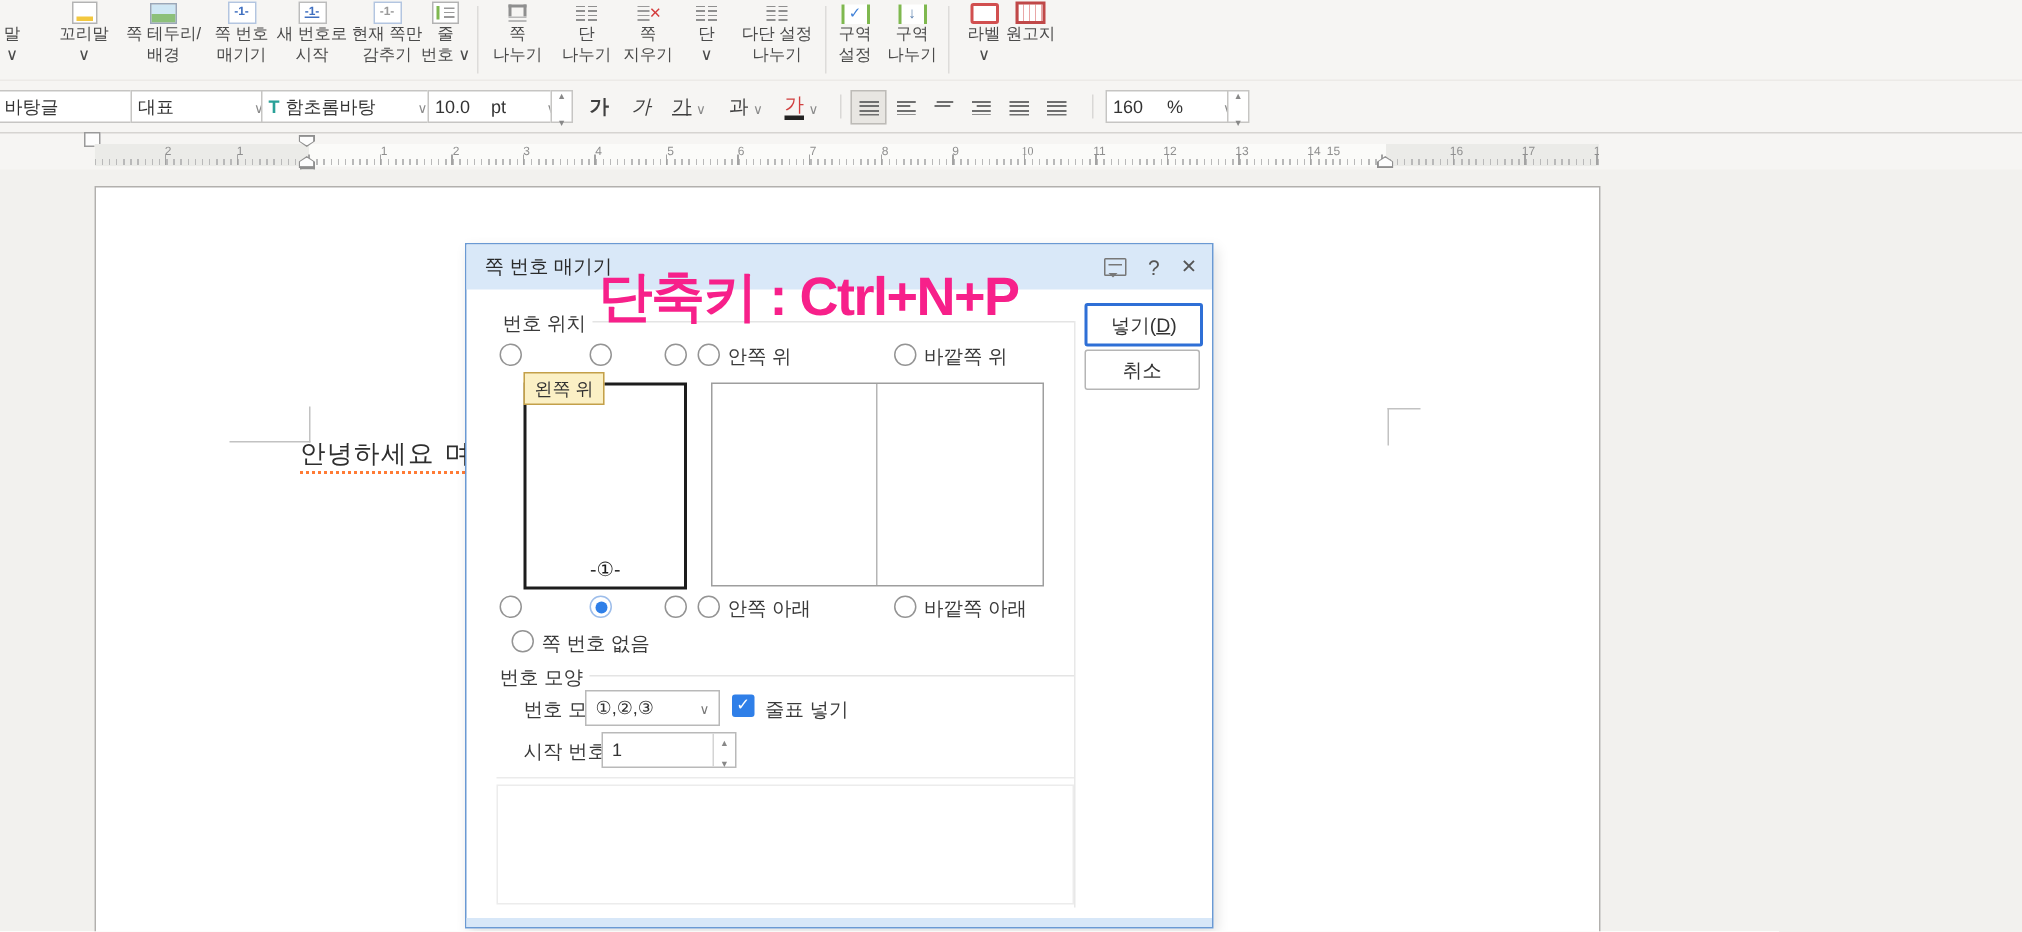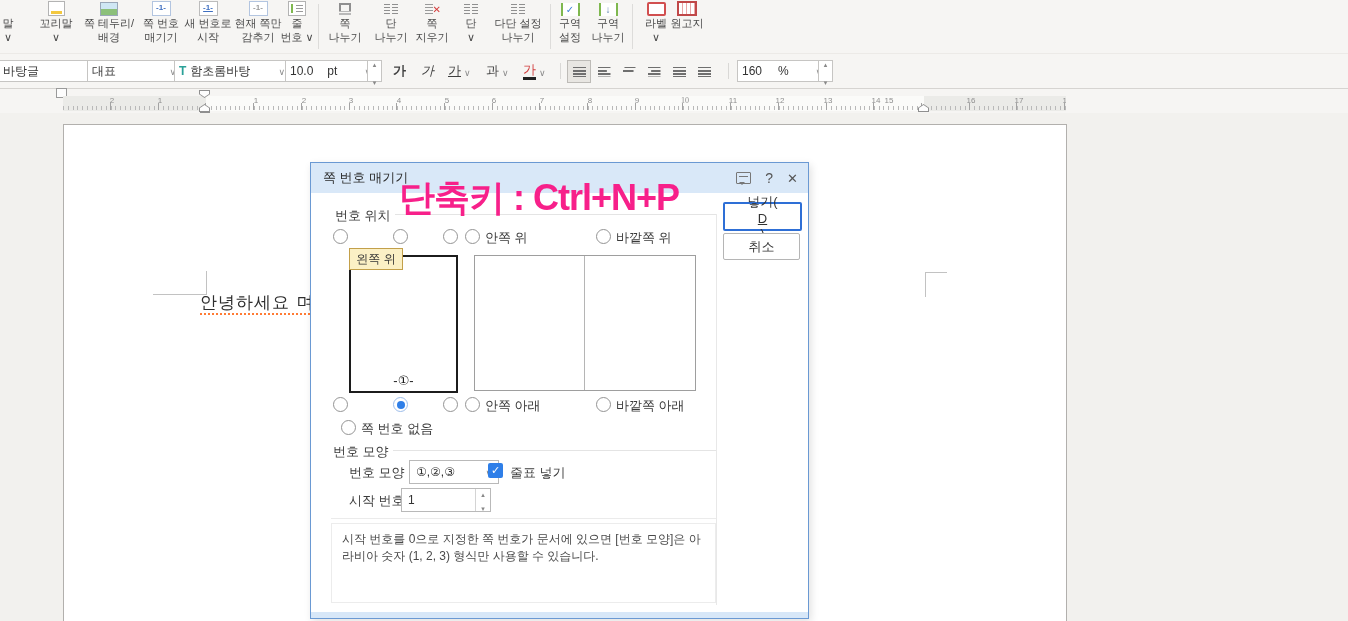--- a/index.html
+++ b/index.html
@@ -106,21 +106,21 @@
   .chk::after{content:"✓";position:absolute;inset:0;color:#fff;font-size:11px;line-height:15px;text-align:center;font-weight:700;}
   .dcombo{position:absolute;height:22px;border:1px solid #b9b9b9;background:#fff;display:flex;align-items:center;padding:0 6px;font-size:12px;color:#333;}
   .dchev{margin-left:auto;}
   .dchev::after{content:"∨";font-size:9px;color:#777;}
   .dinput{position:absolute;height:22px;border:1px solid #b9b9b9;background:#fff;font-size:12px;color:#333;display:flex;align-items:center;padding:0 6px;}
   .dspin{position:absolute;right:0;top:0;bottom:0;width:14px;border-left:1px solid #d4d4d4;display:flex;flex-direction:column;align-items:center;justify-content:center;}
   .descpanel{position:absolute;left:20px;top:360px;width:385px;height:80px;border:1px solid #ececec;padding:7px 10px;box-sizing:border-box;font-size:12px;line-height:16.5px;color:#4a4a4a;}
   .descpanel p{margin:0 0 10px 0;}
   .dstrip{position:absolute;left:0;right:0;bottom:0;height:6px;background:#d7e7f8;}
   .dbtn{position:absolute;left:412px;width:75px;height:25px;background:#fff;display:flex;align-items:center;justify-content:center;font-size:13px;color:#333;border-radius:2px;}
-  .dbtn.primary{top:39px;border:2px solid #2e6fd6;flex-direction:column;}
+  .dbtn.primary{top:39px;border:2px solid #2e6fd6;}
   .dbtn.normal{top:70px;border:1px solid #b5b5b5;}
   .ukey{text-decoration:underline;}
 
   
   .annot{position:absolute;z-index:20;font-weight:800;font-size:36px;letter-spacing:-1px;line-height:40px;white-space:nowrap;}
 </style>
 </head>
 <body>
 
 <div class="stage">
@@ -400,40 +400,39 @@
     <div class="rdo" style="left:285px;top:234px"></div>
     <div class="dlabel" style="left:305px;top:234px">바깥쪽 아래</div>
 
     <div class="rdo" style="left:30px;top:257px"></div>
     <div class="dlabel" style="left:50px;top:257px">쪽 번호 없음</div>
 
     <div class="dlabel" style="left:22px;top:280px">번호 모양</div>
     <div class="gline" style="left:82px;top:287px;width:323px"></div>
 
     <div class="dlabel" style="left:38px;top:301px">번호 모양</div>
-    <div class="dcombo" style="left:98px;top:297px;width:76px">
+    <div class="dcombo" style="left:79px;top:297px;width:76px">
       <span>①,②,③</span>
       <span class="dchev"></span>
     </div>
     <div class="chk" style="left:177px;top:300px"></div>
     <div class="dlabel" style="left:199px;top:301px">줄표 넣기</div>
 
     <div class="dlabel" style="left:38px;top:329px">시작 번호</div>
     <div class="dinput" style="left:90px;top:325px;width:76px">
       <span>1</span>
       <span class="dspin">
         <span class="spup"></span>
         <span class="spdn"></span>
       </span>
     </div>
 
     <div class="gline" style="left:20px;top:355px;width:385px;background:#ebebeb"></div>
 
     <div class="descpanel">
-      <p>시작 번호를 0으로 지정한 쪽 번호가 문서에 있으면 [번호 모양]은 아라비아 숫자 (1, 2, 3) 형식만 사용할 수 있습니다.</p>
     </div>
 
     <div class="dbtn primary">
       <span>넣기(</span>
         <span class="ukey">D</span>
         <span>)</span>
     </div>
     <div class="dbtn normal">
       <span>취소</span>
     </div>

